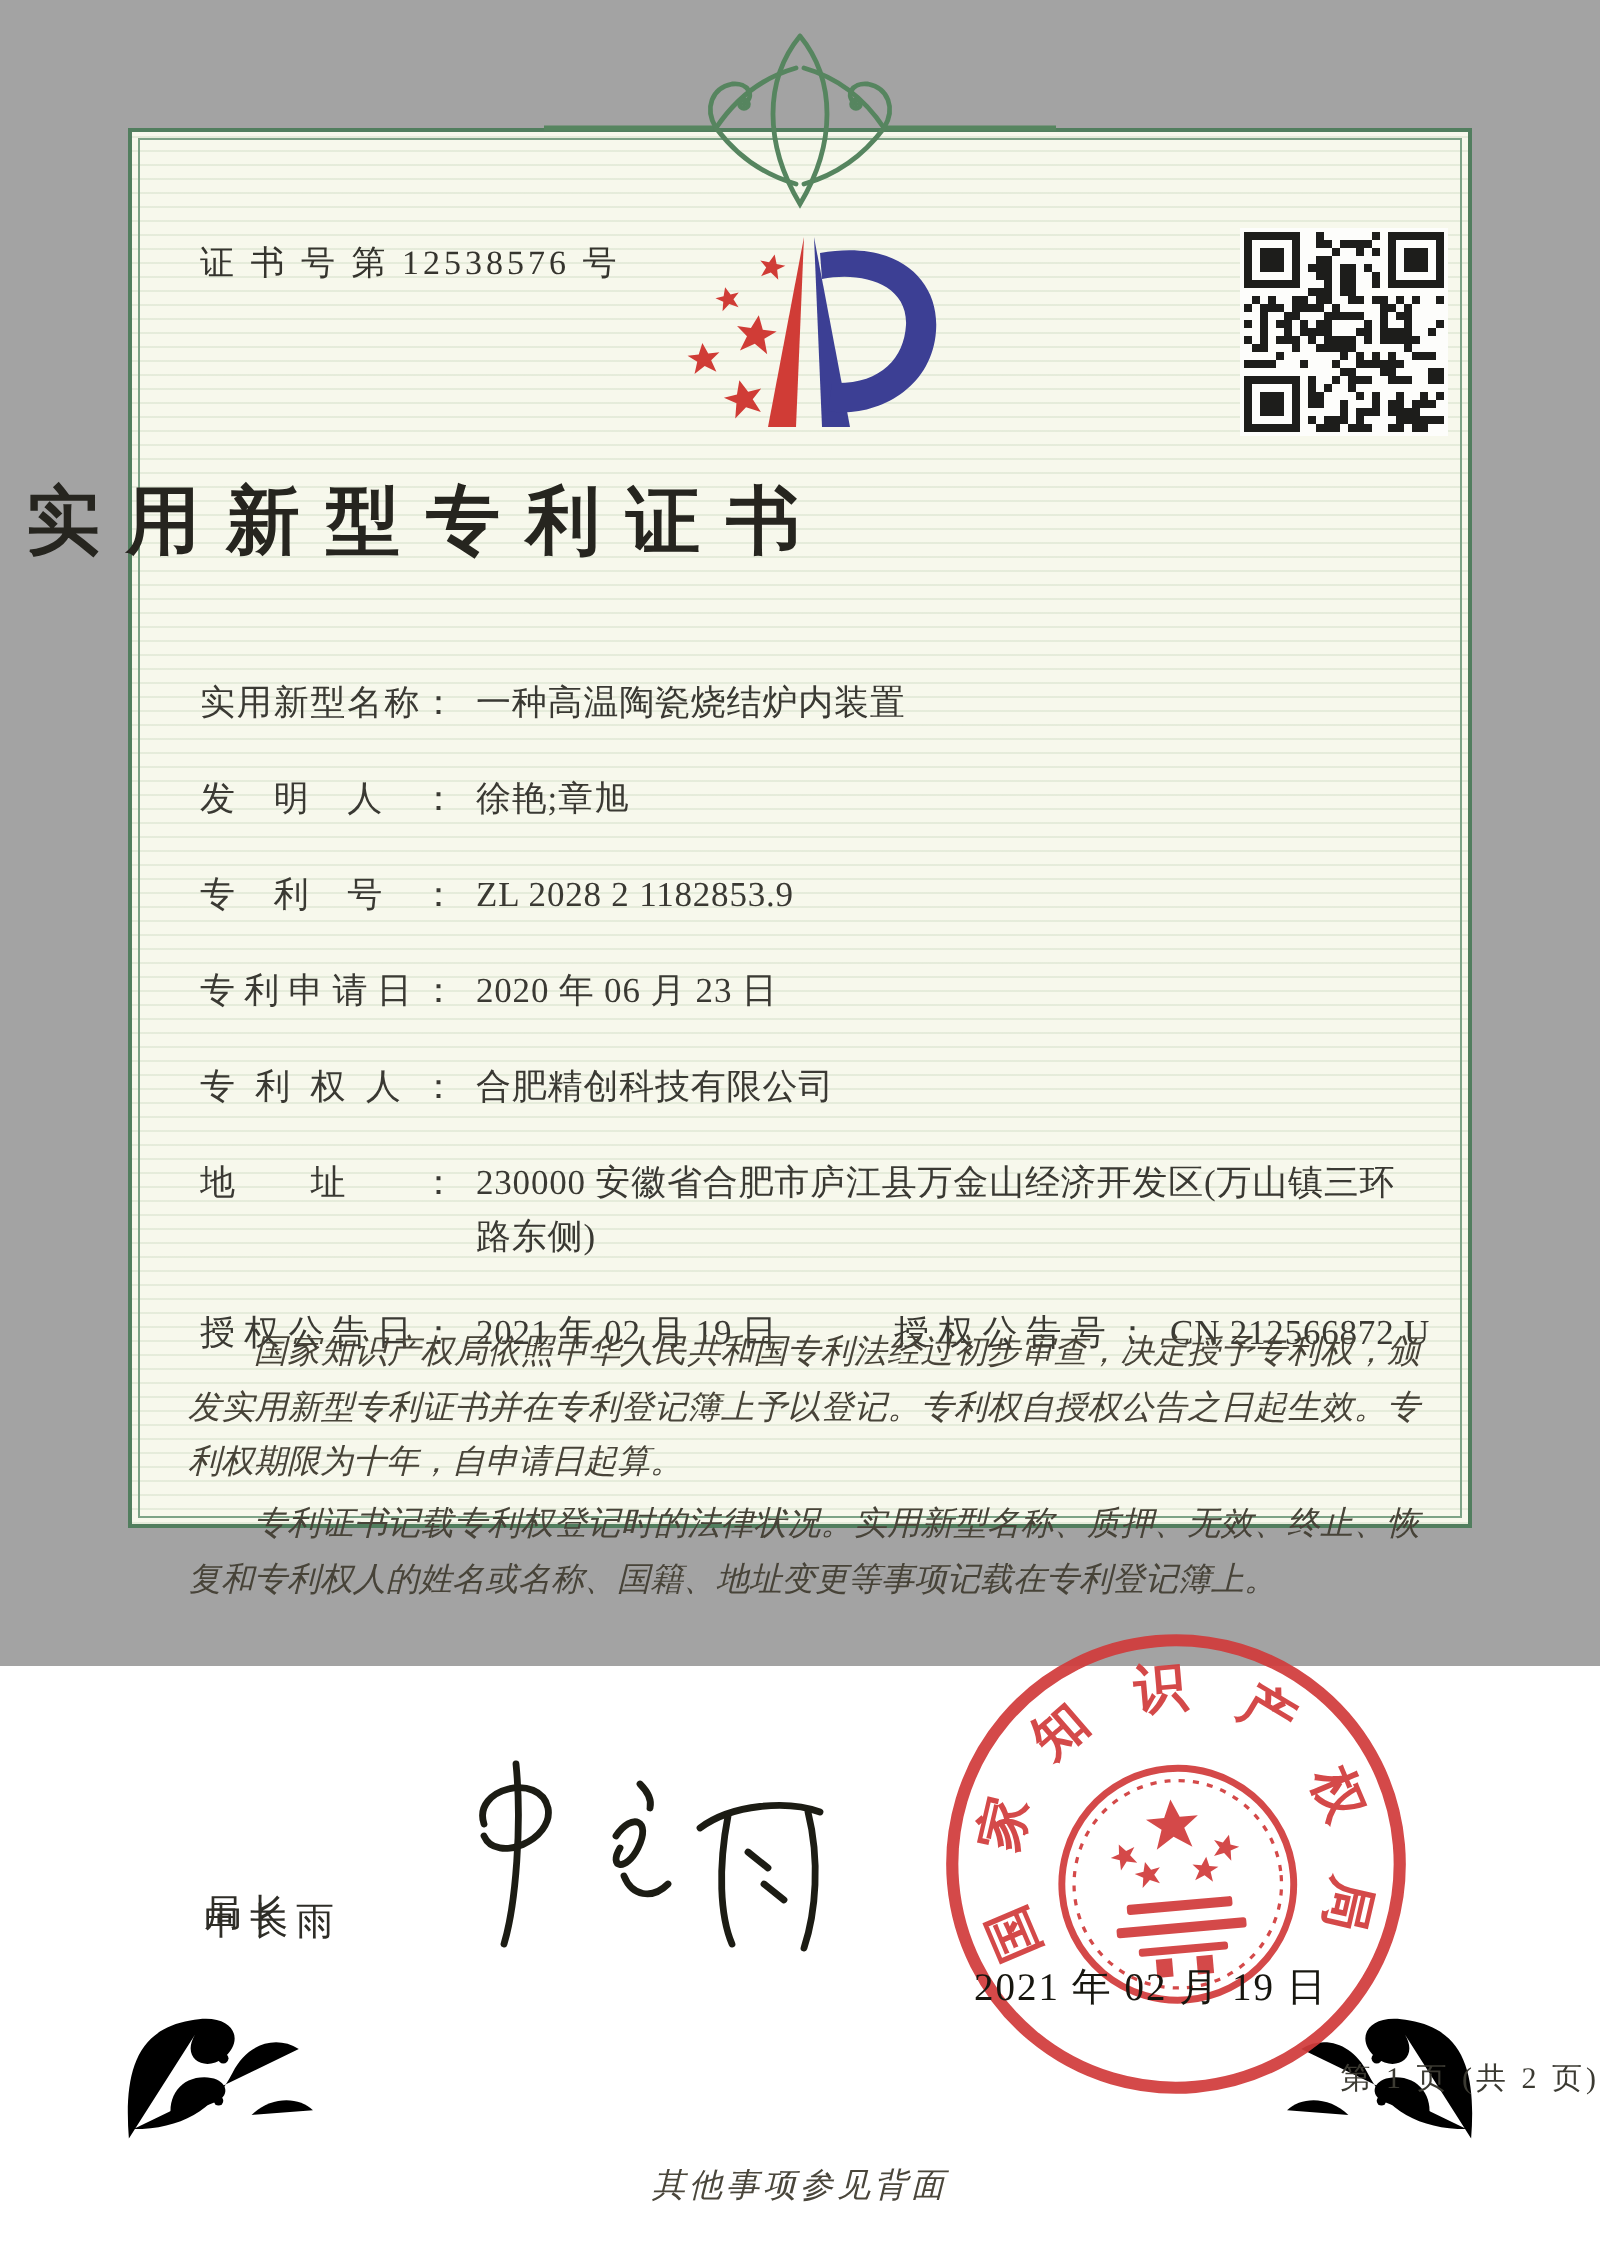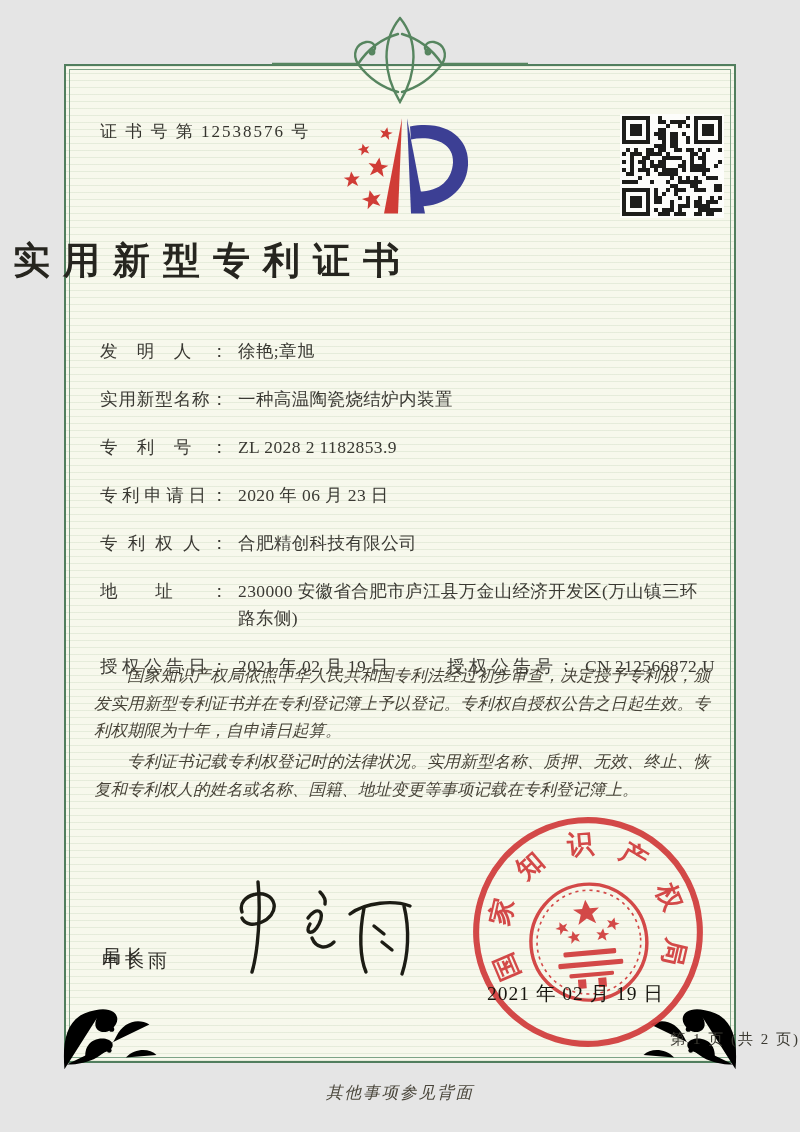--- a/index.html
+++ b/index.html
@@ -1,20 +1,20 @@
 <!DOCTYPE html>
 <html><head>
 <meta charset="utf-8">
 <style>
   html,body{margin:0;padding:0;}
   body{
     width:800px;height:1132px;background:#ffffff;overflow:hidden;
     font-family:"Liberation Serif","DejaVu Serif",serif;
   }
-  .page{position:relative;width:800px;height:1132px;background:#e5e5e5;}
+  .page{position:relative;width:800px;height:833px;background:#a3a3a3;}
 
   
   .frame{
     position:absolute;left:64px;right:64px;top:64px;bottom:69px;
     border:2px solid #517e5e;
     background:
       repeating-linear-gradient(0deg,
         rgba(128,164,118,0.15) 0px, rgba(128,164,118,0.15) 1px,
         rgba(0,0,0,0) 1px, rgba(0,0,0,0) 7px),
       #f7f8ec;
@@ -331,26 +331,26 @@
       <rect x="82" y="10" width="12" height="12" fill="#1d1d1b"></rect>
       <rect x="2" y="74" width="28" height="28" fill="#1d1d1b"></rect>
       <rect x="6" y="78" width="20" height="20" fill="#fdfdfb"></rect>
       <rect x="10" y="82" width="12" height="12" fill="#1d1d1b"></rect>
     </svg>
 
   <div class="title">实用新型专利证书</div>
 
   <div class="fields">
     <div class="frow">
+      <span class="flabel">实用新型名称：</span>
+      <span class="fvalue">一种高温陶瓷烧结炉内装置</span>
+    </div>
+    <div class="frow">
       <span class="flabel">发明人：</span>
       <span class="fvalue">徐艳;章旭</span>
-    </div>
-    <div class="frow">
-      <span class="flabel">实用新型名称：</span>
-      <span class="fvalue">一种高温陶瓷烧结炉内装置</span>
     </div>
     <div class="frow">
       <span class="flabel">专利号：</span>
       <span class="fvalue">ZL 2028 2 1182853.9</span>
     </div>
     <div class="frow">
       <span class="flabel">专利申请日：</span>
       <span class="fvalue">2020 年 06 月 23 日</span>
     </div>
     <div class="frow">

